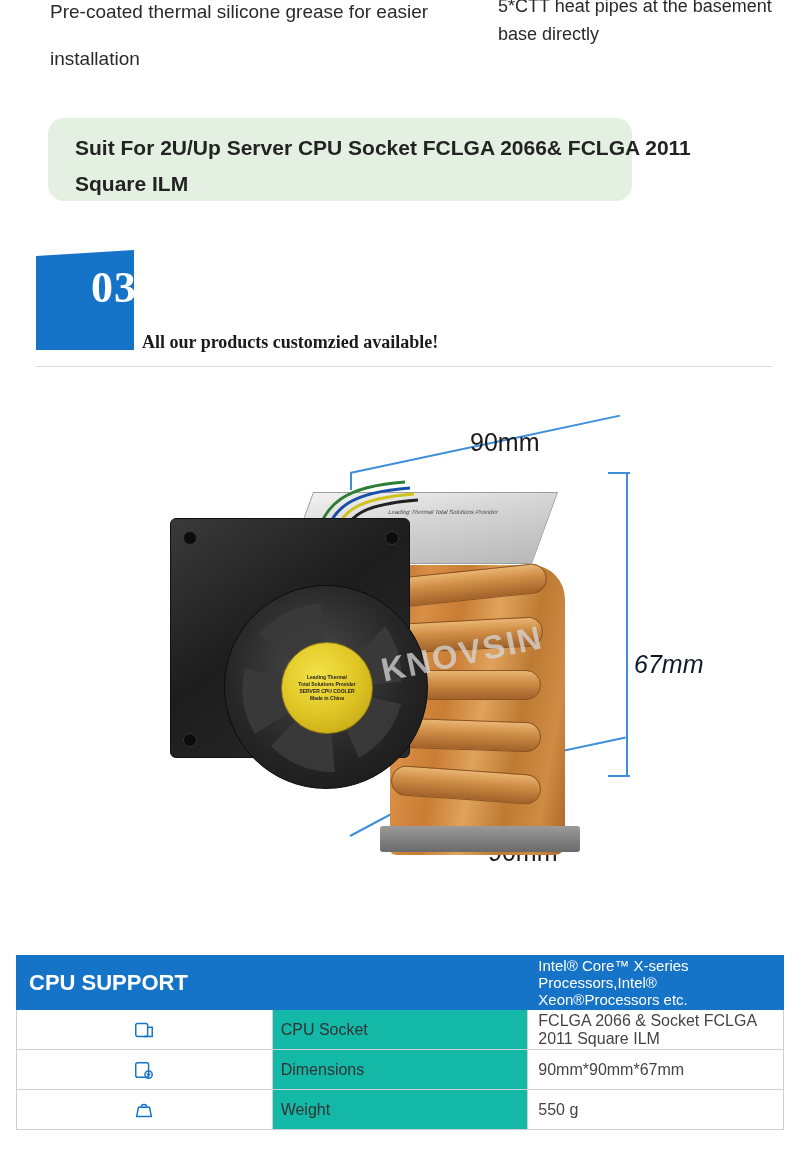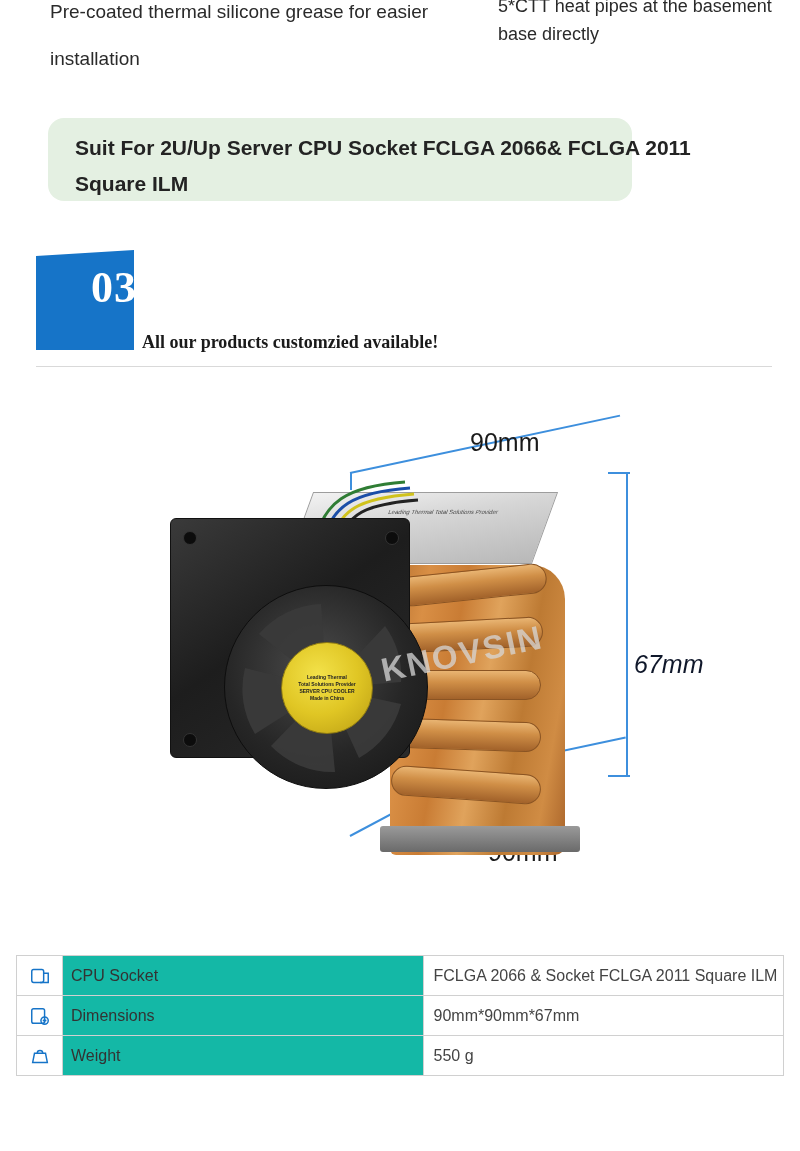--- a/index.html
+++ b/index.html
@@ -262,20 +262,24 @@
       <div class="post" style="left:248px; top:300px;"></div>
       <div class="post" style="left:428px; top:205px;"></div>
 
     </div>
 
     <div class="watermark">KNOVSIN</div>
   </div>
 
   <table class="spec-table">
     <tbody>
+        <tr>
+      <td class="hdr-left" colspan="2">CPU SUPPORT</td>
+      <td class="hdr-right">Intel® Core™ X-series Processors,Intel® Xeon®Processors etc.</td>
+    </tr>
 
     <tr>
       <td class="ic-cell">
         <svg class="icon-svg" width="22" height="22" viewBox="0 0 24 24" fill="none" stroke="#1674c8" stroke-width="1.6">
           <rect x="3" y="5" width="13" height="14" rx="2"></rect>
               <path d="M16 9h5v10h-9"></path>
         </svg>
       </td>
       <td class="lbl-cell">CPU Socket</td>
       <td class="val-cell">FCLGA 2066 &amp; Socket FCLGA 2011 Square ILM</td>

